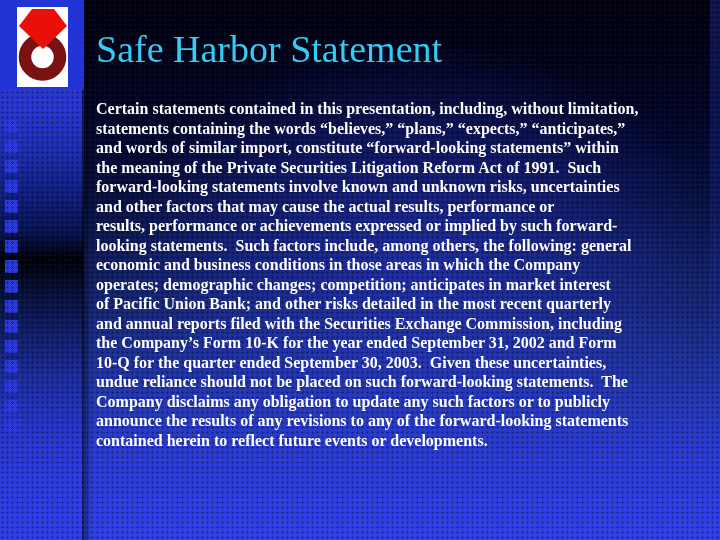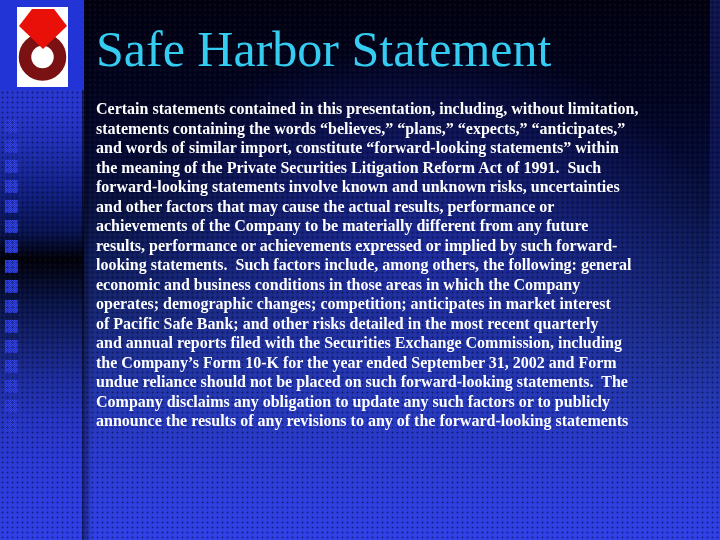--- a/index.html
+++ b/index.html
@@ -37,21 +37,21 @@
     background-image:
       radial-gradient(circle, rgba(0,0,10,0.50) 0.8px, rgba(0,0,10,0) 1.1px),
       radial-gradient(circle, rgba(160,150,80,0.14) 0.8px, rgba(160,150,80,0) 1.1px);
     background-size:5px 5px,5px 5px;
     background-position:0 0,2.5px 2.5px;
   }
   .logo-square{position:absolute;left:0;top:0;width:84px;height:90px;background:#2334d6;}
   .logo-plate{position:absolute;left:17px;top:7px;width:51px;height:80px;}
   .title{
     position:absolute;left:96px;top:27px;
-    font-size:50px;line-height:44px;color:#35CCF2;white-space:pre;
+    font-size:38px;line-height:44px;color:#35CCF2;white-space:pre;
   }
   .body{
     position:absolute;left:96px;top:99px;width:612px;
     color:#FFFFFF;font-weight:bold;font-size:16px;
   }
   .body-line{white-space:pre;height:19.5px;line-height:19.5px;}
 </style>
 </head>
 <body>
 
@@ -91,26 +91,27 @@
   <div class="title">Safe Harbor Statement</div>
 
   <div class="body">
 
   <div class="body-line">Certain statements contained in this presentation, including, without limitation,</div>
       <div class="body-line">statements containing the words “believes,” “plans,” “expects,” “anticipates,”</div>
       <div class="body-line">and words of similar import, constitute “forward-looking statements” within</div>
       <div class="body-line">the meaning of the Private Securities Litigation Reform Act of 1991.  Such</div>
       <div class="body-line">forward-looking statements involve known and unknown risks, uncertainties</div>
       <div class="body-line">and other factors that may cause the actual results, performance or</div>
-      <div class="body-line">achievements of the Company to be materially different from any future</div>
       <div class="body-line">results, performance or achievements expressed or implied by such forward-</div>
       <div class="body-line">looking statements.  Such factors include, among others, the following: general</div>
       <div class="body-line">economic and business conditions in those areas in which the Company</div>
       <div class="body-line">operates; demographic changes; competition; anticipates in market interest</div>
-      <div class="body-line">of Pacific Safe Bank; and other risks detailed in the most recent quarterly</div>
+      <div class="body-line">of Pacific Union Bank; and other risks detailed in the most recent quarterly</div>
       <div class="body-line">and annual reports filed with the Securities Exchange Commission, including</div>
       <div class="body-line">the Company’s Form 10-K for the year ended September 31, 2002 and Form</div>
+      <div class="body-line">10-Q for the quarter ended September 30, 2003.  Given these uncertainties,</div>
       <div class="body-line">undue reliance should not be placed on such forward-looking statements.  The</div>
       <div class="body-line">Company disclaims any obligation to update any such factors or to publicly</div>
       <div class="body-line">announce the results of any revisions to any of the forward-looking statements</div>
+      <div class="body-line">contained herein to reflect future events or developments.</div>
     </div>
 
 </div>
 
 </body></html>

